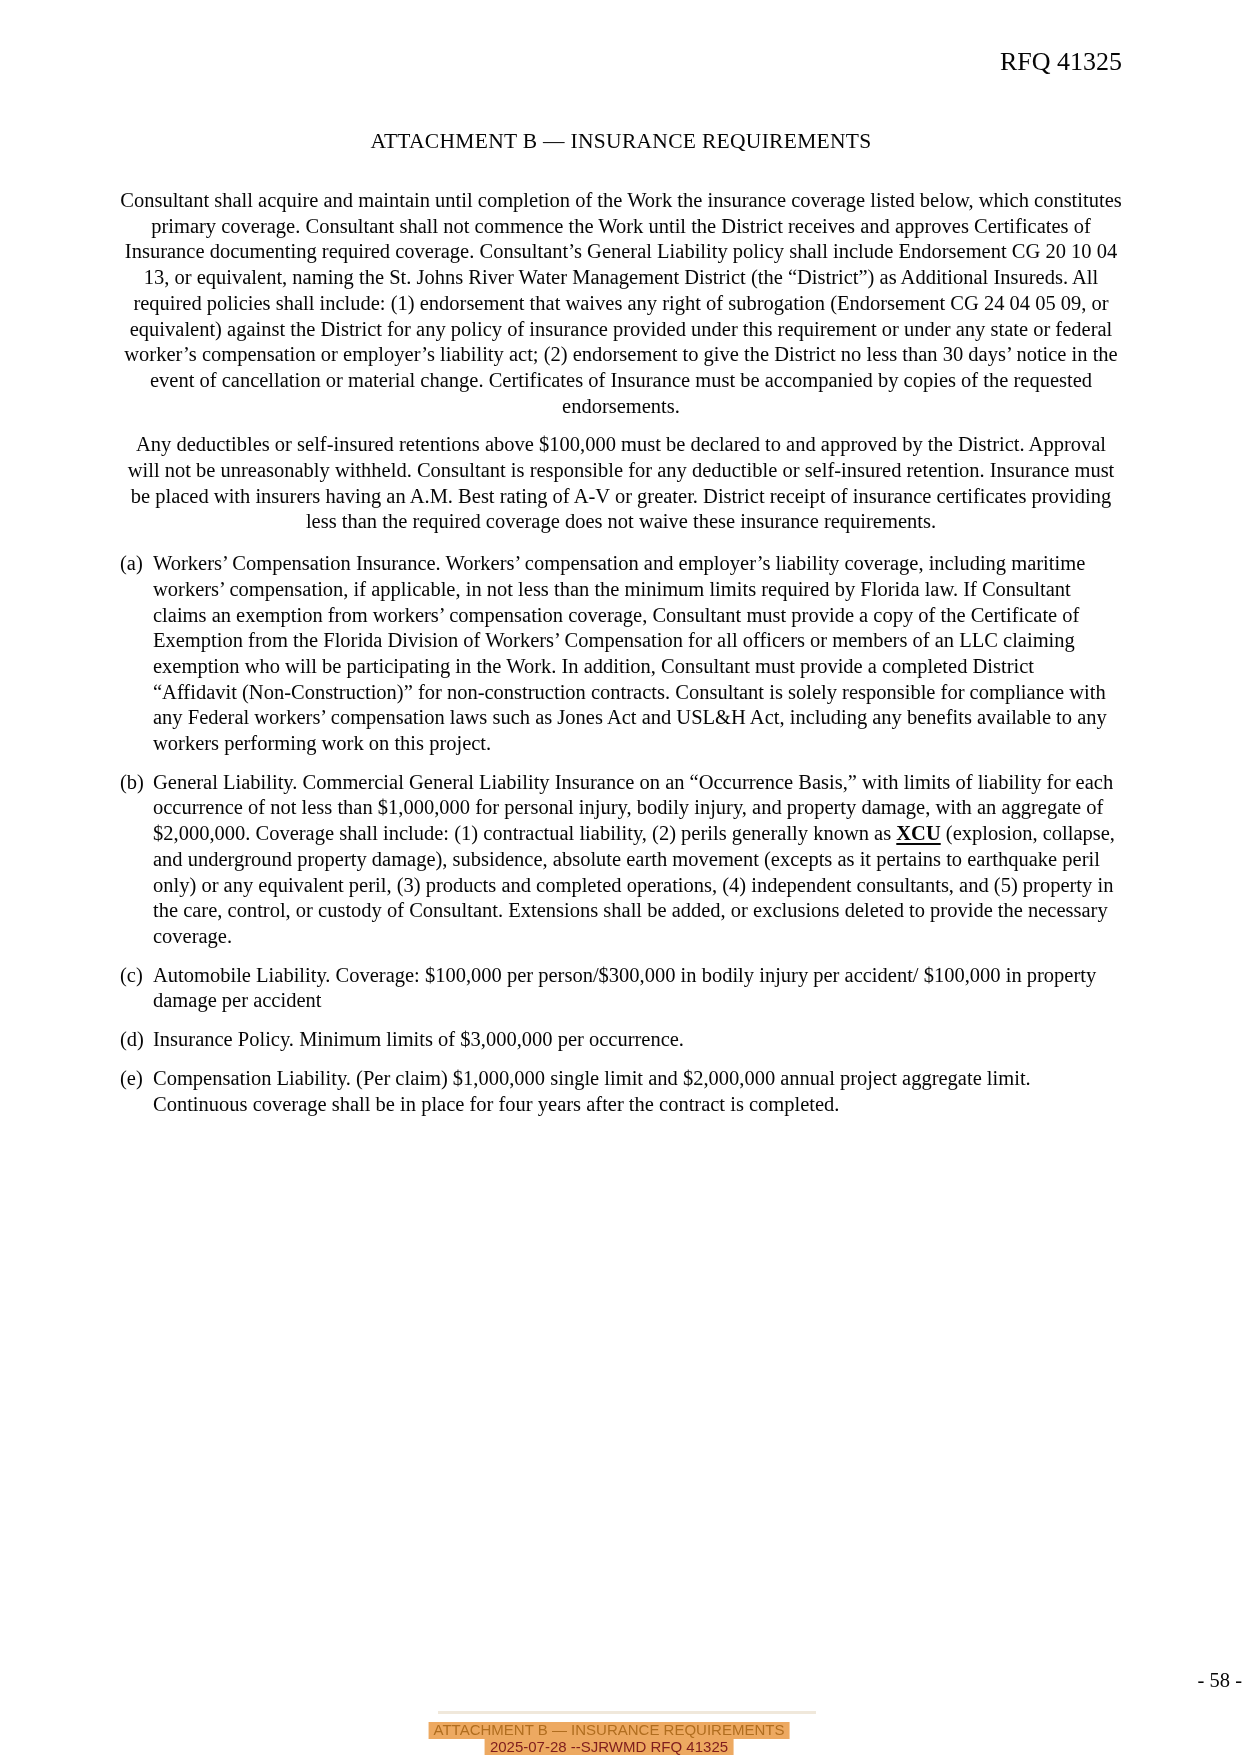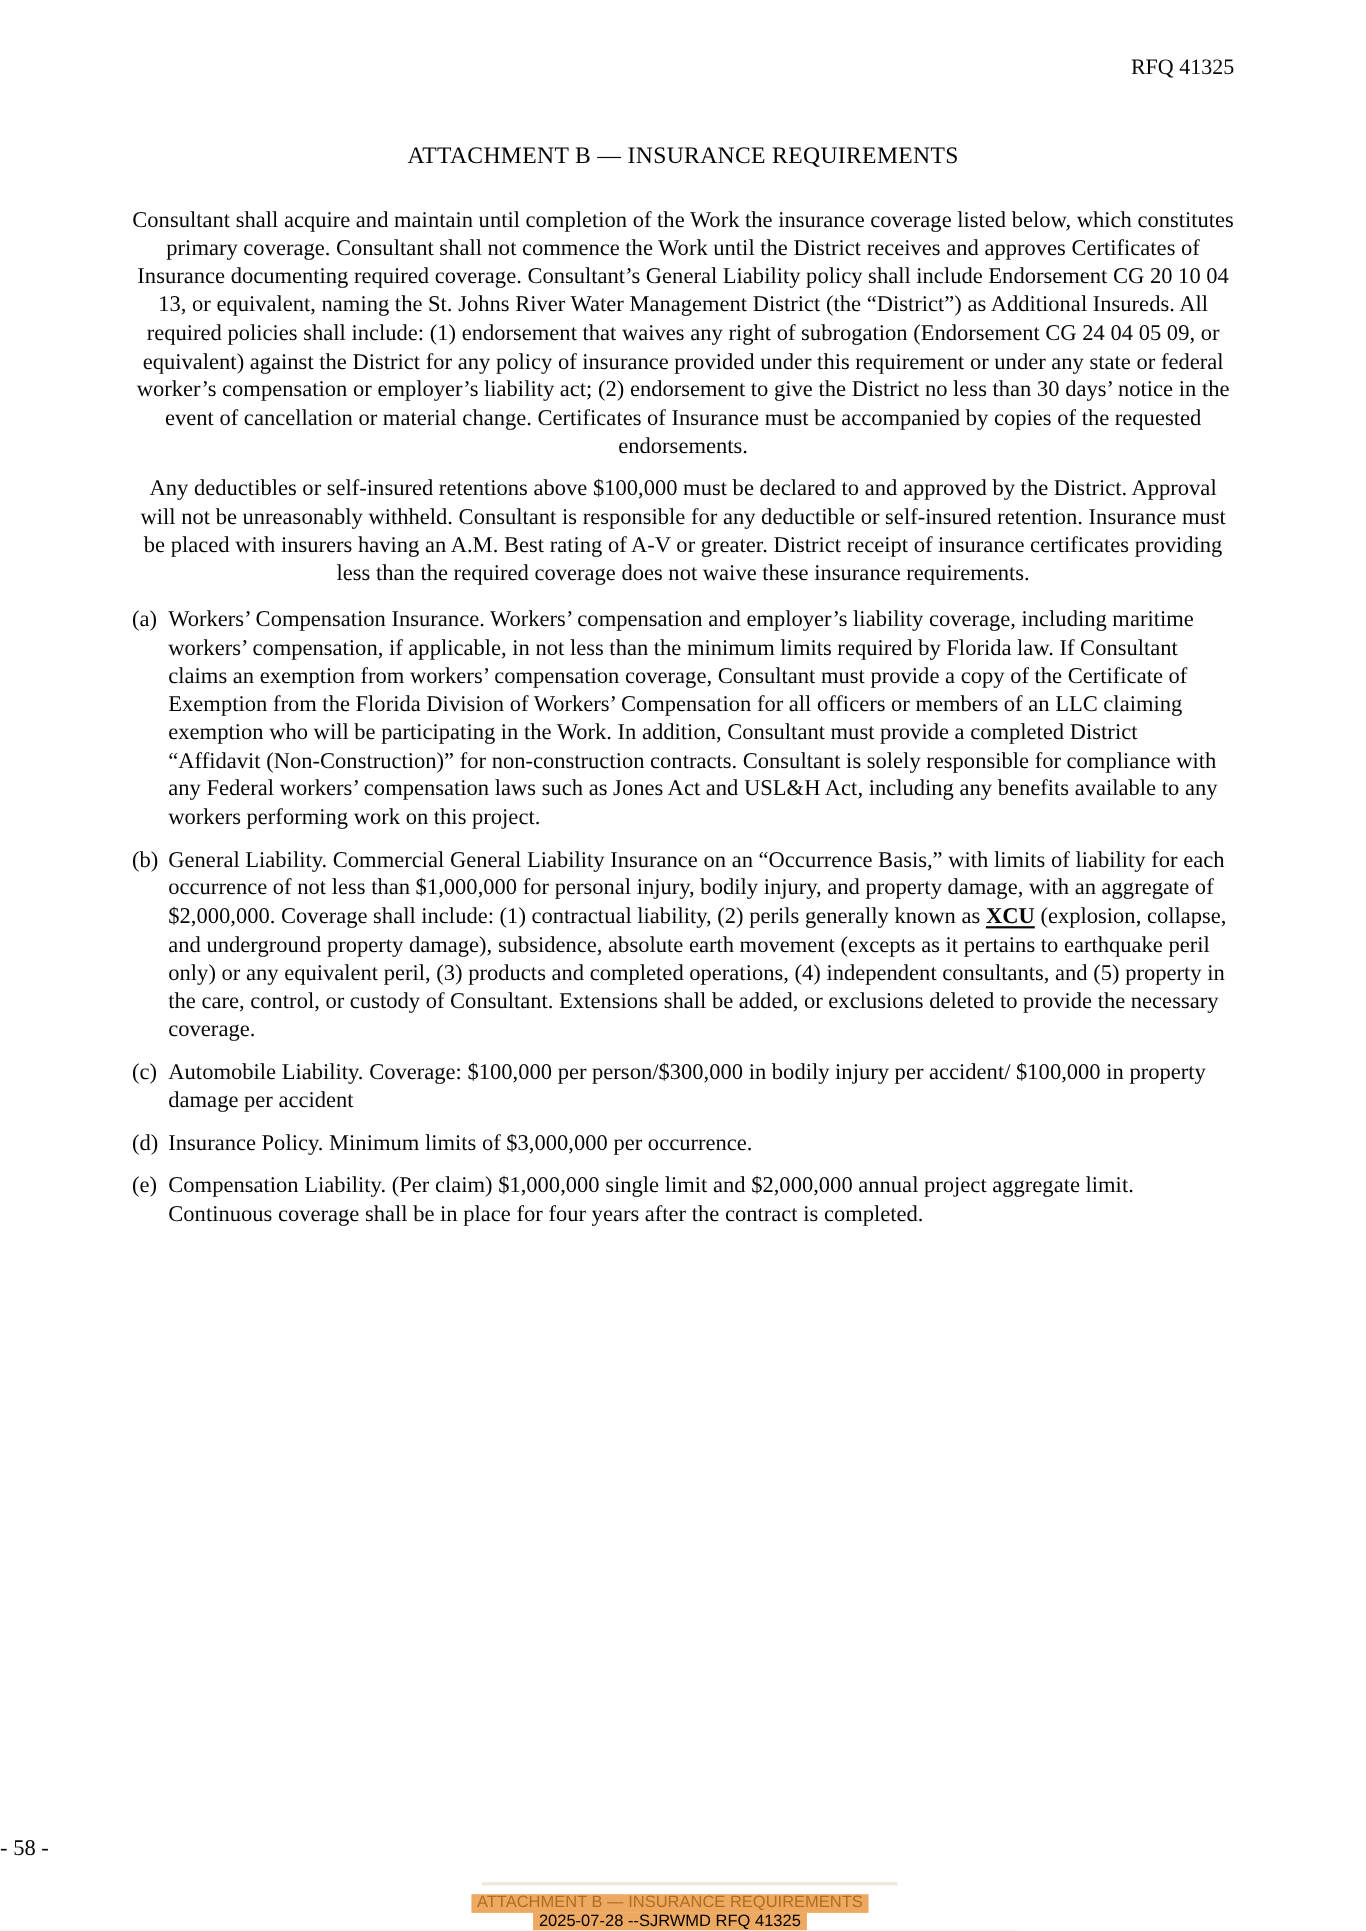--- a/index.html
+++ b/index.html
@@ -11,21 +11,21 @@
     background: #ffffff;
     font-family: "Liberation Serif", serif;
     color: #060606;
     overflow: hidden;
   }
   .content {
     padding: 50px 120px 0 120px;
   }
   .doc-ref {
     text-align: right;
-    font-size: 20px;
+    font-size: 26px;
     line-height: 23px;
   }
   .title {
     text-align: center;
     font-size: 21.5px;
     font-weight: normal;
     margin: 56px 0 34px 0;
     letter-spacing: 0.3px;
     white-space: nowrap;
   }
@@ -53,21 +53,21 @@
     font-weight: bold;
     text-decoration: underline;
     text-decoration-thickness: 2px;
     text-underline-offset: 3px;
   }
   .page-num {
     position: absolute;
     top: 1668px;
     left: 0;
     width: 100%;
-    text-align: left;
+    text-align: right;
     font-size: 20.5px;
     line-height: 24px;
   }
   .scan-line {
     position: absolute;
     top: 1711px;
     left: 438px;
     width: 378px;
     height: 3px;
     background: #f0e8db;
@@ -139,15 +139,15 @@
 
     </div>
   </div>
 
   <div class="page-num">- 58 -</div>
 
   <div class="scan-line"></div>
 
   <div class="stamp">
     <span class="stamp-line" style="background: rgb(237, 169, 97); color: rgb(176, 109, 31);">ATTACHMENT B — INSURANCE REQUIREMENTS</span>
-    <span class="stamp-line" style="background: rgb(237, 169, 97); color: #000000; text-align: right;">2025-07-28 --SJRWMD RFQ 41325</span>
+    <span class="stamp-line" style="background: rgb(237, 169, 97); color: #7f1d1d; text-align: right;">2025-07-28 --SJRWMD RFQ 41325</span>
   </div>
 </div>
 
 </body></html>

